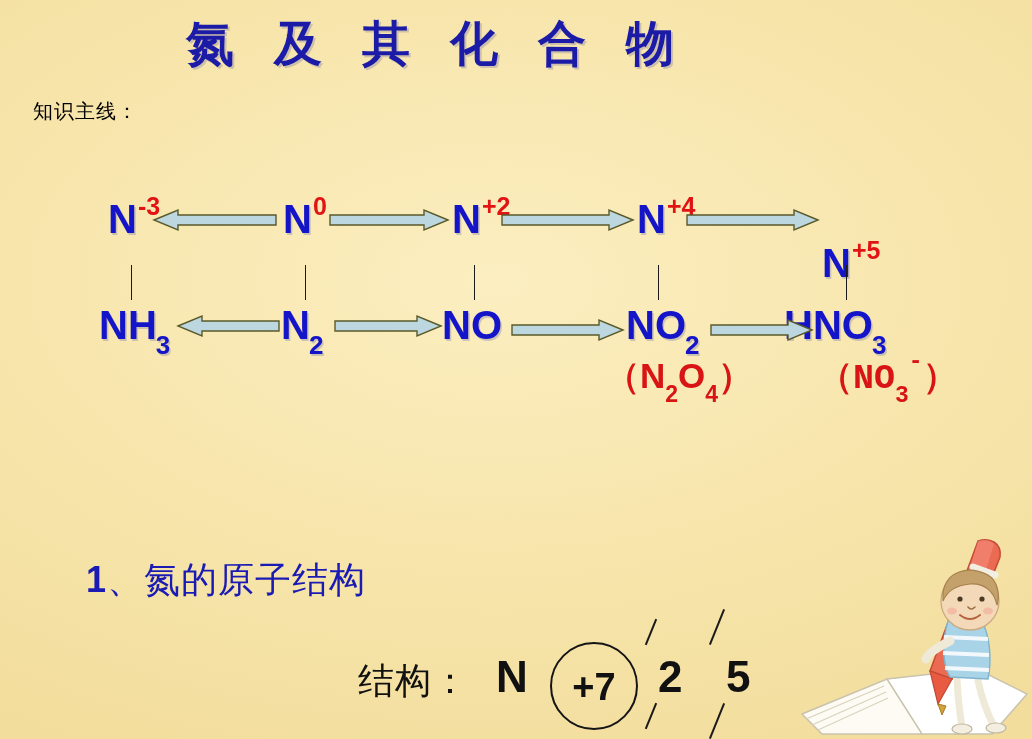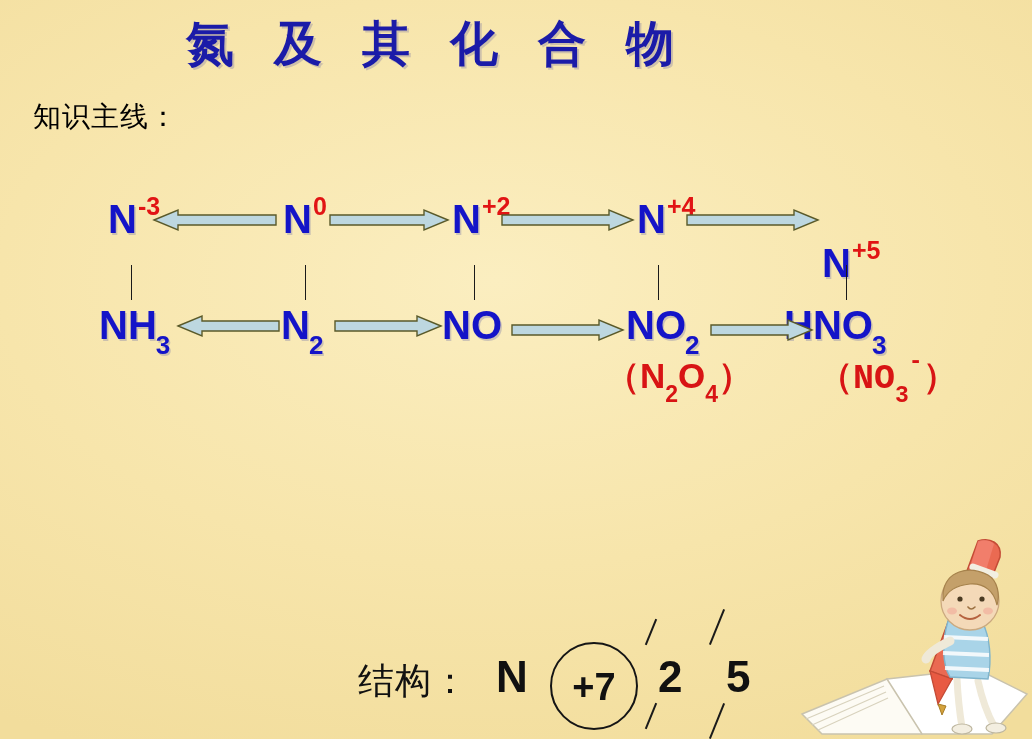--- a/index.html
+++ b/index.html
@@ -38,21 +38,21 @@
     font-family: "Liberation Serif", "DejaVu Serif", serif;
     text-shadow: 2px 2px 0 rgba(80,80,160,0.25);
     white-space: nowrap;
   }
 
   
   #subtitle {
     position: absolute;
     left: 33px;
     top: 98px;
-    font-size: 28px;
+    font-size: 20px;
     color: #000000;
     font-weight: normal;
     font-family: "Liberation Serif", "DejaVu Serif", serif;
     letter-spacing: 1px;
     white-space: nowrap;
   }
 
   
   #diagram {
     position: absolute;
@@ -335,20 +335,23 @@
       <span>（</span><span>N</span><span class="sub">2</span><span>O</span><span class="sub">4</span><span>）</span>
     </div>
 
     <div class="ion-node" style="left:818px; top:188px;font-family:Liberation Mono, monospace;">
       <span>（</span><span>NO</span><span class="sub">3</span><span class="sup">-</span><span>）</span>
     </div>
 
   </div>
 
 
+  <div id="subsection1">
+    <span class="num">1</span><span>、氮的原子结构</span>
+  </div>
 
   <div id="structure">
     <span id="struct-label">结构：</span>
     <span id="struct-symbol">N</span>
 
     <div id="nucleus">
       <span id="nucleus-charge">+7</span>
     </div>
 
     <span class="shell" style="left:300px; top:2px;">2</span>

